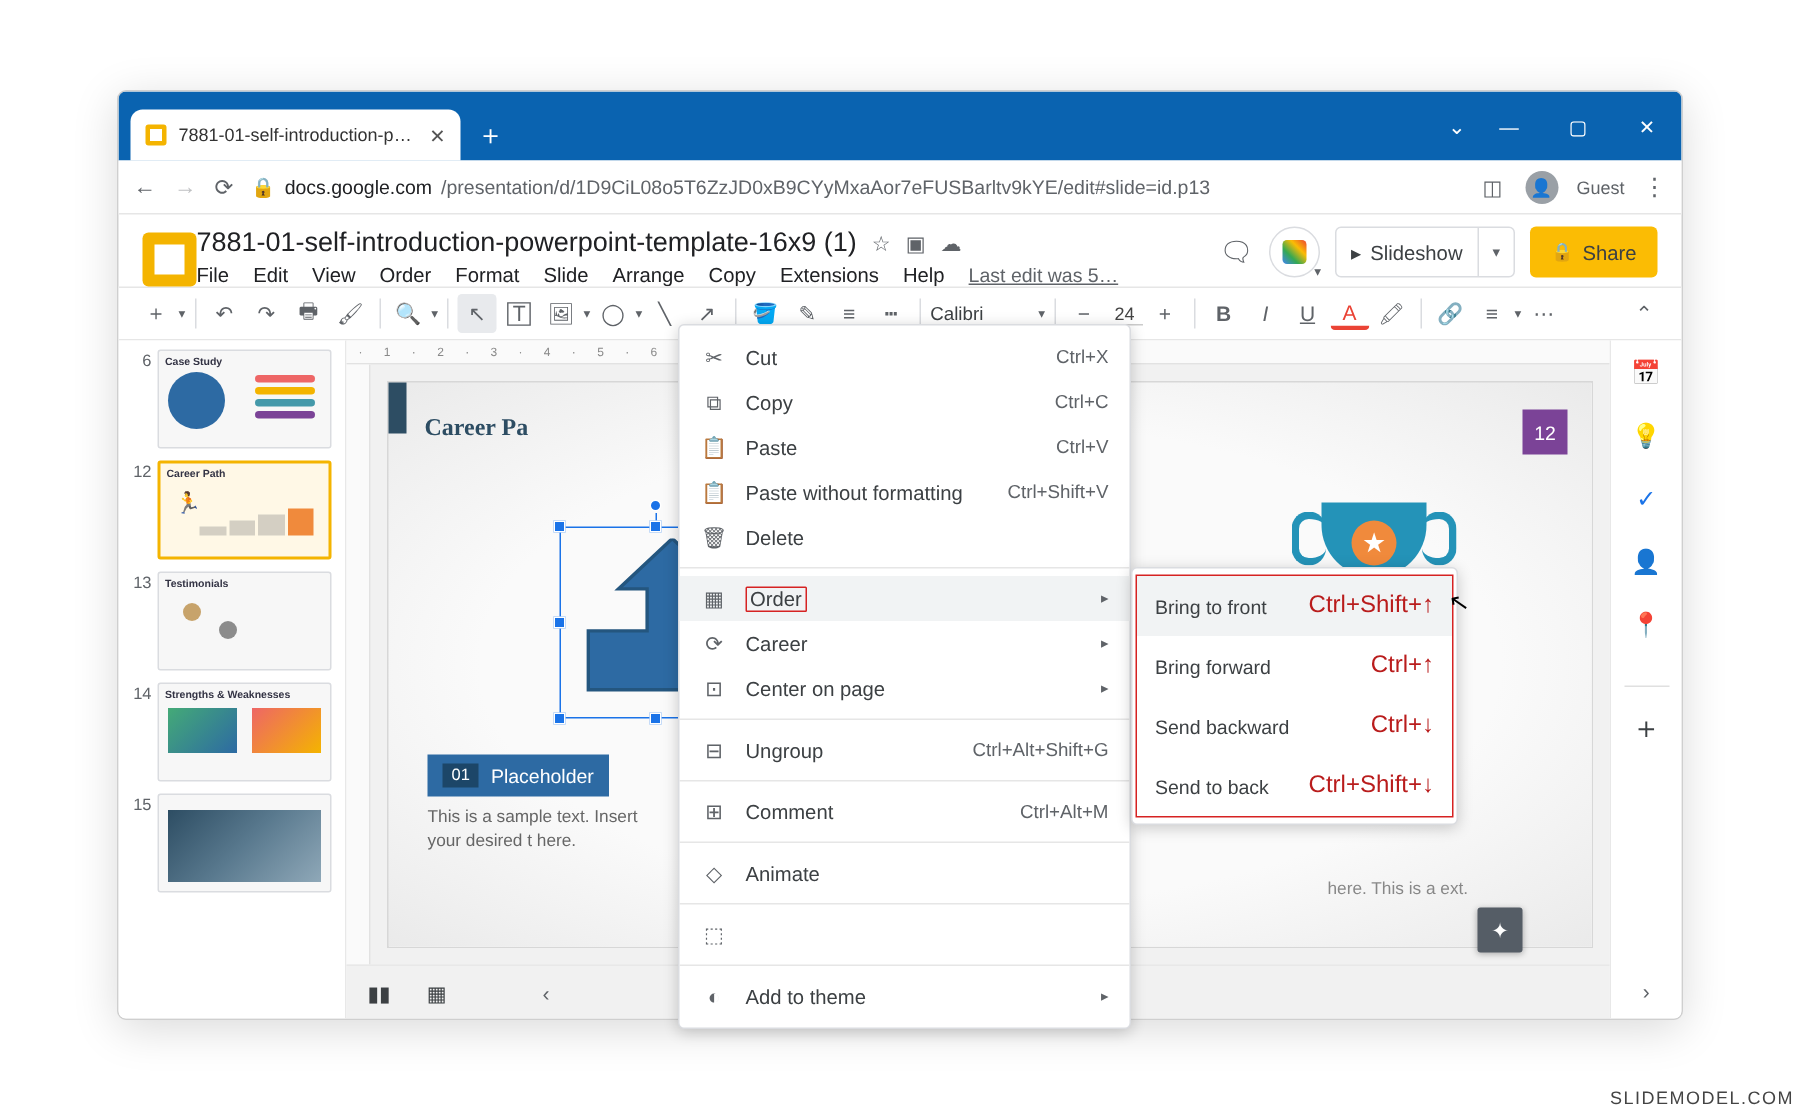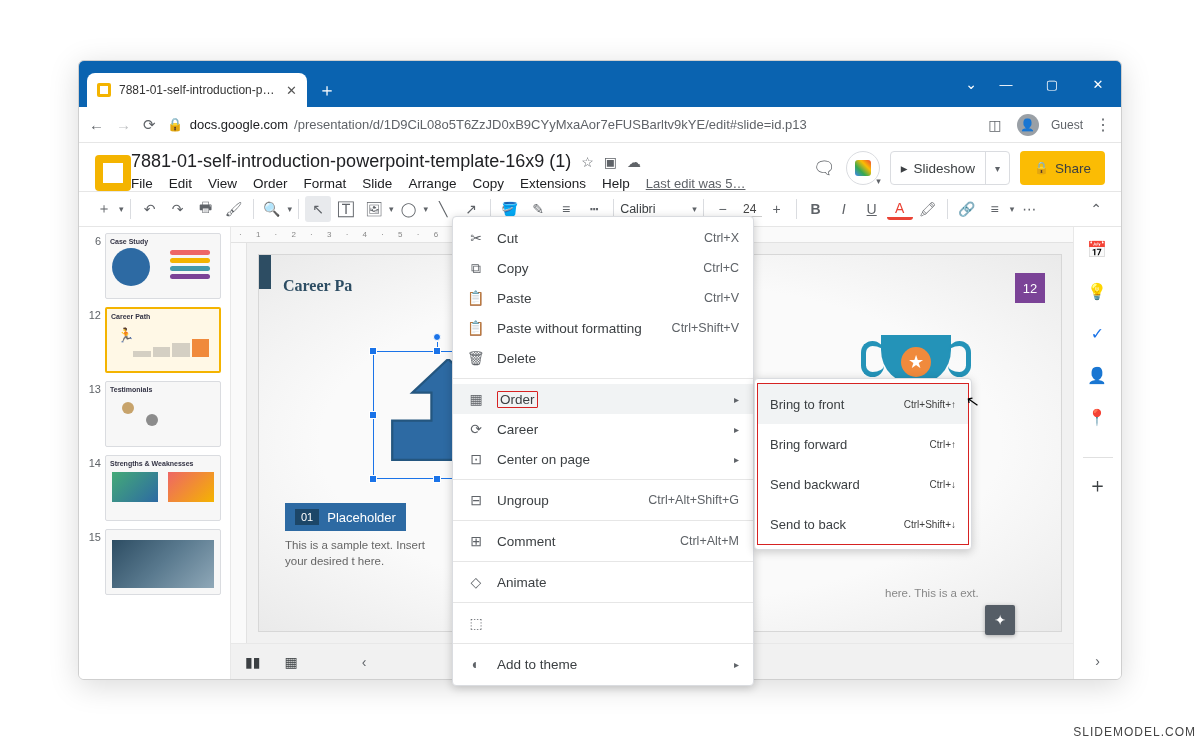--- a/index.html
+++ b/index.html
@@ -106,21 +106,21 @@
 .ctx-lbl { flex:1; }
 .ctx-sc { color:#5f6368; font-size:12.5px; }
 .ctx-arrow { color:#5f6368; font-size:10px; }
 .ctx-sep { height:1px; background:#e6e6e6; margin:5px 0; }
 .red-box { border:1.5px solid #d62222; border-radius:1px; padding:0 2px; }
 
 .submenu { position:absolute; left:754px; top:378px; width:218px; background:#fff; border:1px solid #dadce0; box-shadow:0 2px 10px rgba(0,0,0,.2); border-radius:4px; padding:4px 0; font-size:13px; color:#3c4043; z-index:11;}
 .sub-inner { border:1.5px solid #d62222; margin:0 2px; }
 .sub-item { display:flex; align-items:center; height:40px; padding:0 12px; }
 .sub-lbl { flex:1; }
-.sub-sc { color:#404040; font-size:10px; }
+.sub-sc { color:#b91c1c; font-size:16px; }
 .cursor { position:absolute; left:966px; top:392px; font-size:16px; color:#000; z-index:12; transform:rotate(-10deg);}
 
 .watermark { position:absolute; right:4px; bottom:4px; font-size:12px; color:#444; letter-spacing:1px; font-weight:500;}
 
 
 .t11-a{position:absolute;left:6px;top:14px;width:38px;height:38px;border-radius:50%;background:#2d6aa3;}
 .t11-b{position:absolute;right:10px;top:16px;width:40px;}
 .t11-b span{display:block;height:5px;margin-bottom:3px;border-radius:3px;}
 .t12-runner{position:absolute;left:10px;top:18px;color:#2d6aa3;font-size:14px;}
 .t12-steps{position:absolute;left:26px;top:28px;right:10px;height:20px;display:flex;align-items:flex-end;gap:2px;}

